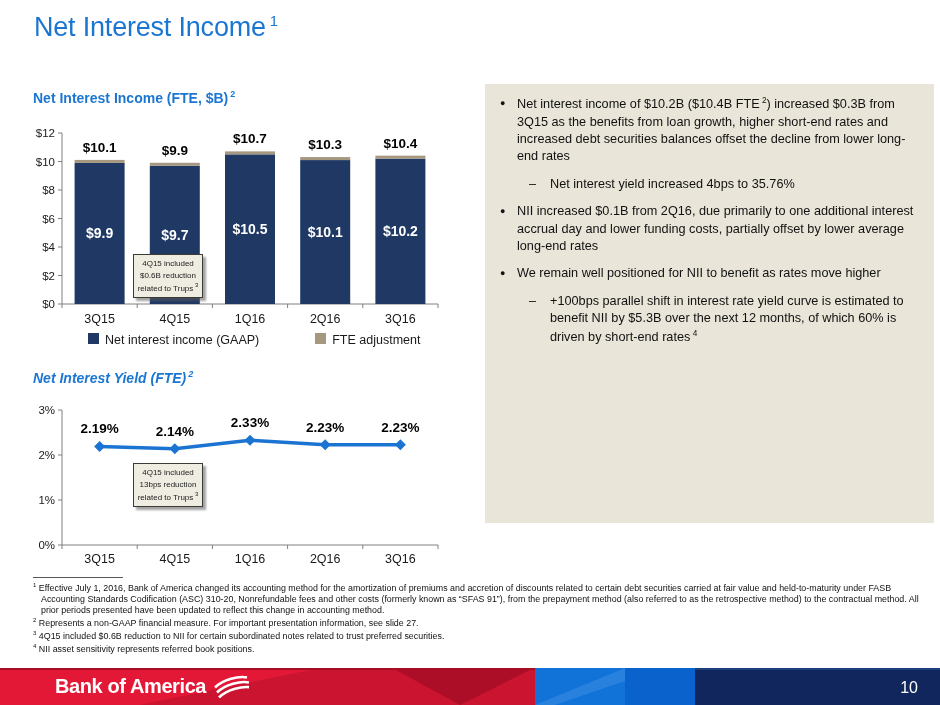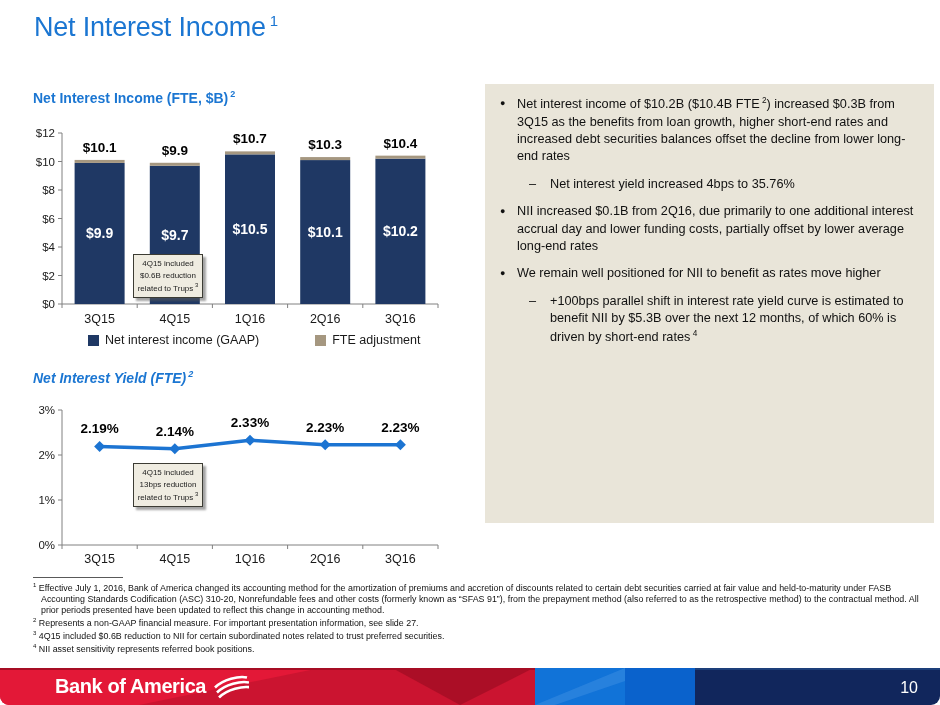--- a/index.html
+++ b/index.html
@@ -1,19 +1,19 @@
 <!DOCTYPE html>
 <html style="--title-blue: #1B76D2; --panel-bg: #E9E5D9; --callout-bg: #EFECE1; --callout-border: #3C3C34; --f-red: #CB1430; --f-red-light: #E31837; --f-red-dark: #A60D24; --f-blue-bright: #1173D8; --f-blue-mid: #0A62CC; --f-navy: #11265C;"><head>
 <meta charset="utf-8">
 <style>
   html,body{margin:0;padding:0;background:#fff;}
   *{box-sizing:border-box;}
   .slide{
     position:relative;width:940px;height:705px;background:#ffffff;overflow:hidden;
-    font-family:"Liberation Sans",sans-serif;color:#1a1a1a;border-radius:9px;
+    font-family:"Liberation Sans",sans-serif;color:#1a1a1a;
   }
   
   .main-title{
     position:absolute;left:34px;top:12px;font-size:27px;font-weight:normal;
     color:var(--title-blue);margin:0;letter-spacing:-0.2px;
   }
   .main-title sup{font-size:15px;margin-left:4px;}
   .chart-title{
     position:absolute;font-size:14px;font-weight:bold;color:var(--title-blue);
   }
@@ -22,21 +22,21 @@
   #yield-title{left:33px;top:369px;font-style:italic;}
   
   #bar-svg{position:absolute;left:28px;top:112px;}
   #yield-svg{position:absolute;left:28px;top:400px;}
   svg text{font-family:"Liberation Sans",sans-serif;}
   
   .legend{
     position:absolute;left:88px;top:333px;display:flex;gap:56px;align-items:center;
     font-size:12.5px;color:#1a1a1a;
   }
-  .legend-item{display:flex;align-items:center;gap:6px;}
+  .legend-item{display:flex;align-items:flex-start;gap:6px;}
   .legend-swatch{width:11px;height:11px;display:inline-block;}
   
   .callout{
     position:absolute;width:70px;background:var(--callout-bg);
     border:1.5px solid var(--callout-border);box-shadow:2.5px 2.5px 2px rgba(90,90,90,.55);
     font-size:8px;line-height:1.45;text-align:center;color:#222;padding:3px 2px;z-index:5;
   }
   .callout sup{font-size:6px;}
   #bar-callout{left:133px;top:254px;}
   #yield-callout{left:133px;top:463px;}

